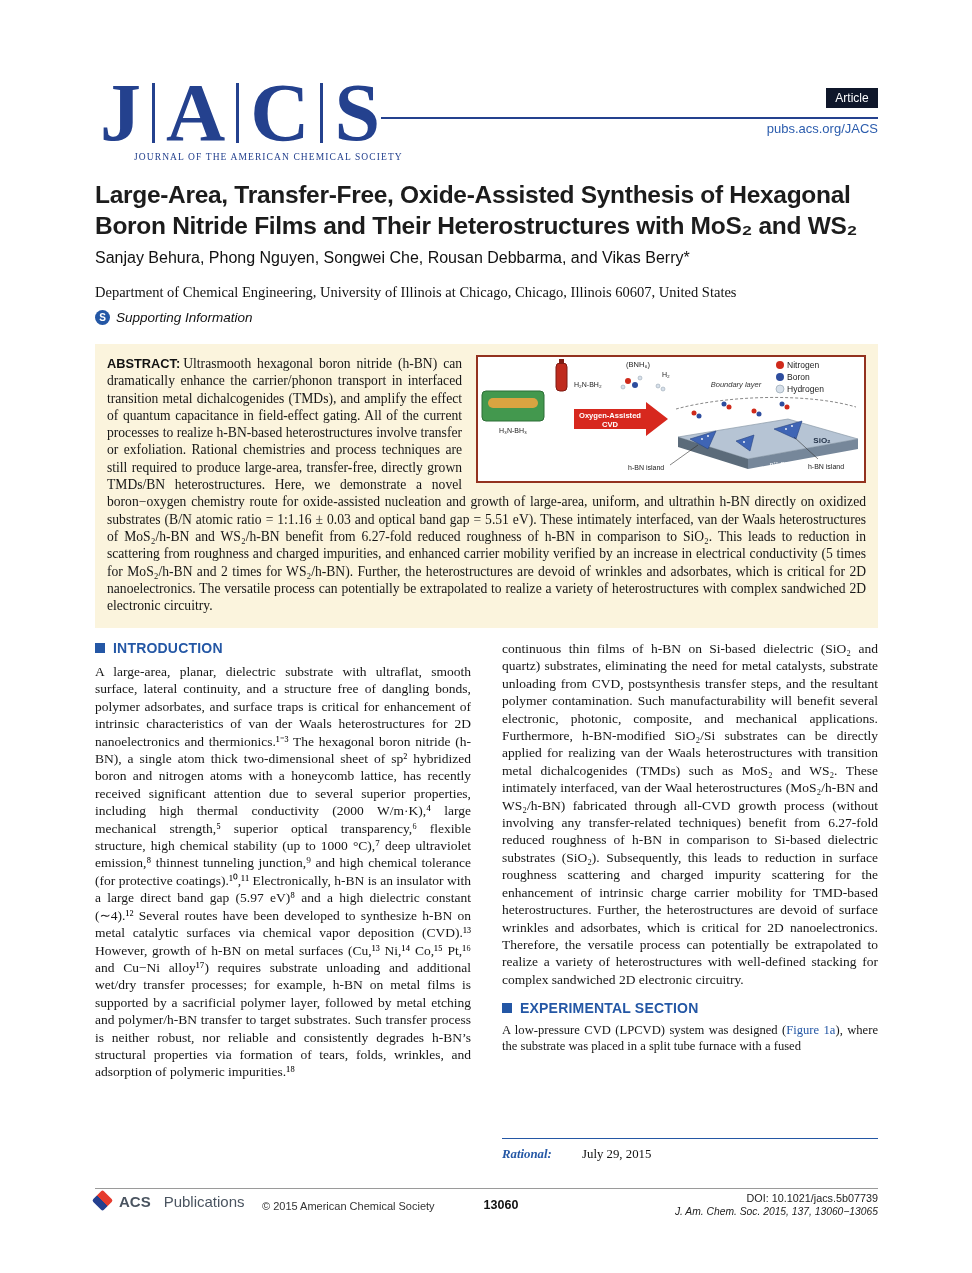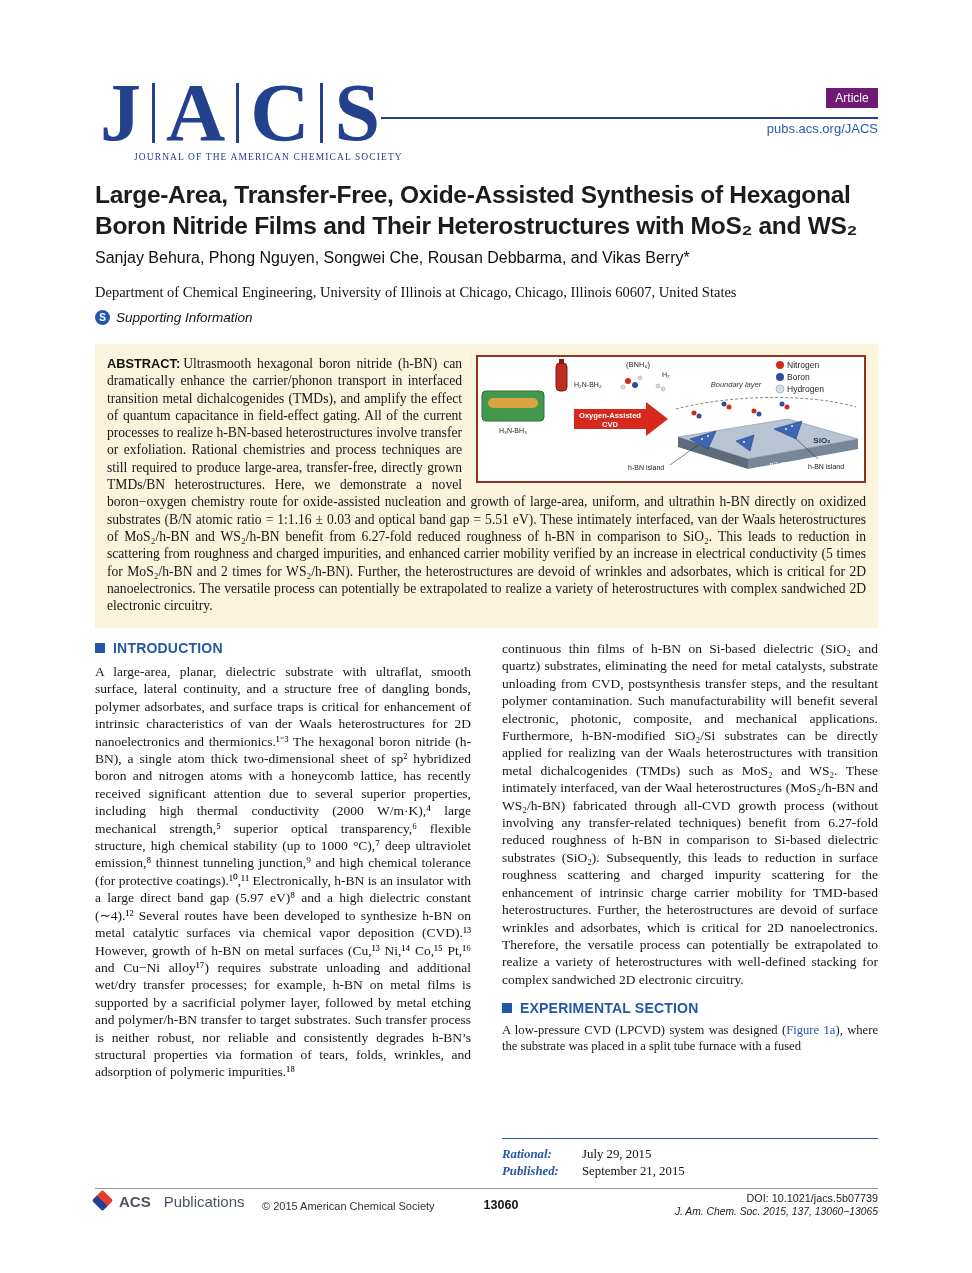--- a/index.html
+++ b/index.html
@@ -13,21 +13,21 @@
     position:absolute; left:100px; top:72px; display:flex; align-items:center;
     color:#24418e; font-family:"Liberation Serif", serif; font-weight:bold; font-size:82px; line-height:1;
   }
   .jacs-sep { width:3px; height:60px; background:#24418e; margin:0 11px; }
   .jacs-sub {
     position:absolute; left:134px; top:152px; color:#24418e;
     font-family:"Liberation Serif", serif; font-size:9.5px; letter-spacing:1.1px;
   }
   .header-rule { position:absolute; left:381px; top:117px; width:497px; height:2px; background:#24418e; }
   .article-badge {
-    position:absolute; right:94px; top:88px; width:52px; height:20px; background:#701a75;
+    position:absolute; right:94px; top:88px; width:52px; height:20px; background:#0f172a;
     color:#ffffff; font-family:"Liberation Sans", sans-serif; font-size:12px;
     text-align:center; line-height:20px;
   }
   .site-link {
     position:absolute; right:94px; top:121px; color:#2b5cad;
     font-family:"Liberation Sans", sans-serif; font-size:13px; text-decoration:none; cursor:pointer;
   }
   
   .title {
     position:absolute; left:95px; top:179px; width:790px;
@@ -234,24 +234,20 @@
       <span>EXPERIMENTAL SECTION</span>
     </div>
     <p class="body-p small"><span>A low-pressure CVD (LPCVD) system was designed (</span><a class="inline-link">Figure 1a</a><span>), where the substrate was placed in a split tube furnace with a fused</span></p>
   </div>
 
   <div class="dates">
     <div class="row">
       <span class="dl">Rational:</span>
       <span class="dv">July 29, 2015</span>
     </div>
-    <div class="row">
-      <span class="dl">Published:</span>
-      <span class="dv">September 21, 2015</span>
-    </div>
   </div>
 
   <div class="footer-rule"></div>
   <div class="pub-logo">
     <span class="diamond"></span>
     <span class="pl-acs">ACS</span>
       <span class="pl-pub">Publications</span>
   </div>
   <div class="copyright">© 2015 American Chemical Society</div>
   <div class="pageno">13060</div>

